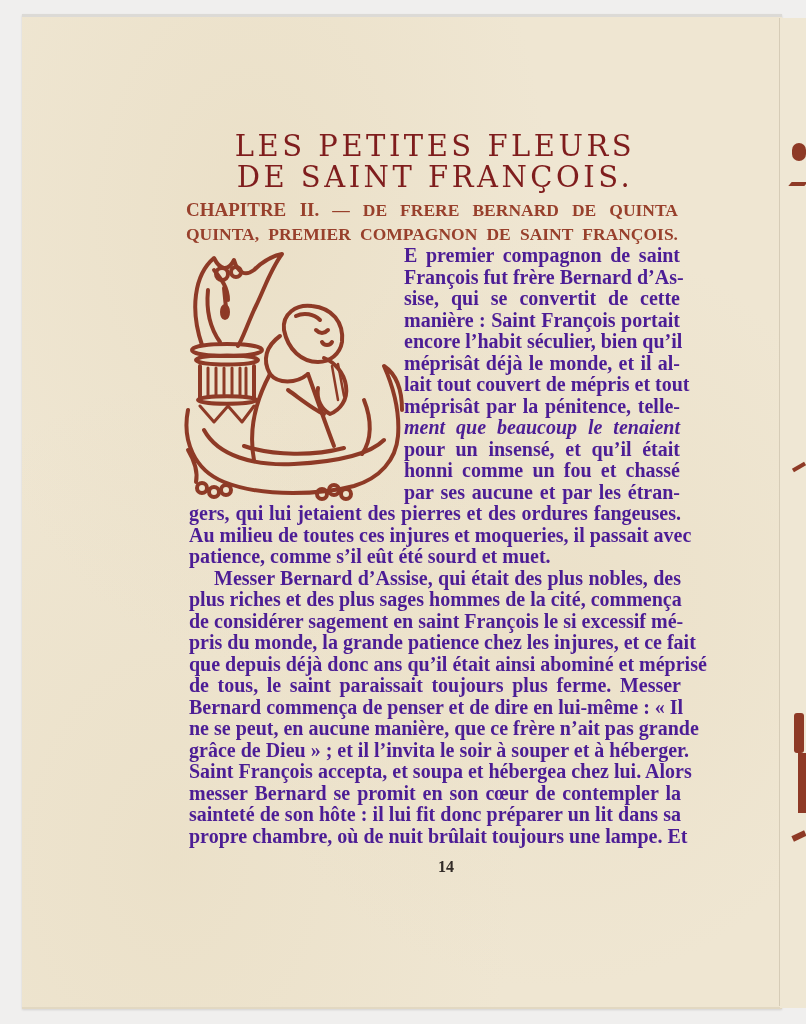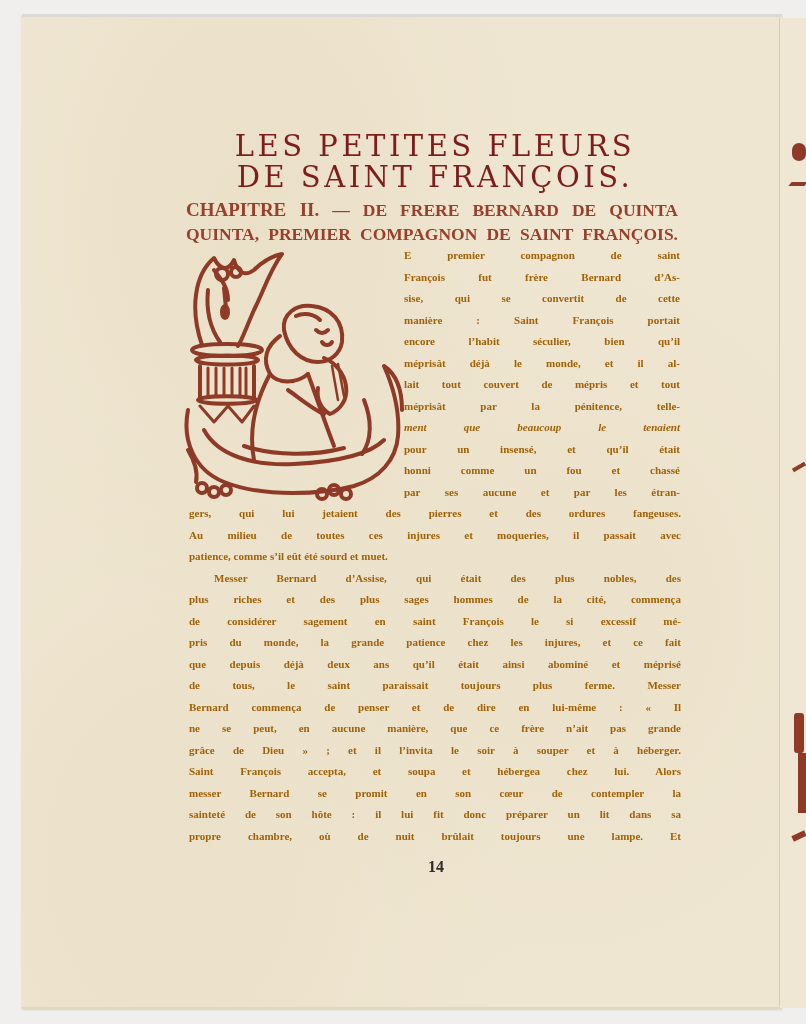--- a/index.html
+++ b/index.html
@@ -90,40 +90,40 @@
     .illustration {
       position: absolute;
       left: 184px;
       top: 250px;
       width: 220px;
       height: 256px;
     }
 
     .line {
       position: absolute;
-      color: #a16207;
+      color: #4c1d95;
       font-family: "Liberation Serif", "DejaVu Serif", serif;
       font-weight: bold;
-      font-size: 11px;
+      font-size: 20px;
       line-height: 21.5px;
       white-space: nowrap;
       text-align: justify;
       text-align-last: justify;
     }
     .line.narrow { left: 404px; width: 276px; }
     .line.wide { left: 189px; width: 492px; }
     .line.last { text-align-last: left; }
     .line.indent { left: 214px; width: 467px; }
 
     .page-number {
       position: absolute;
       left: 418px;
       top: 858px;
       width: 36px;
-      text-align: center;
+      text-align: right;
       color: #332c28;
       font-family: "Liberation Serif", "DejaVu Serif", serif;
       font-weight: bold;
       font-size: 16px;
     }
   </style>
 </head>
 <body>
 
 <div class="backdrop"></div>
@@ -207,21 +207,21 @@
 <div class="line narrow" style="top:481.5px;">par ses aucune et par les étran-</div>
 
 <div class="line wide" style="top:503px;">gers, qui lui jetaient des pierres et des ordures fangeuses.</div>
 <div class="line wide" style="top:524.5px;">Au milieu de toutes ces injures et moqueries, il passait avec</div>
 <div class="line wide last" style="top:546px;">patience, comme s’il eût été sourd et muet.</div>
 
 <div class="line indent" style="top:567.5px;">Messer Bernard d’Assise, qui était des plus nobles, des</div>
 <div class="line wide" style="top:589px;">plus riches et des plus sages hommes de la cité, commença</div>
 <div class="line wide" style="top:610.5px;">de considérer sagement en saint François le si excessif mé-</div>
 <div class="line wide" style="top:632px;">pris du monde, la grande patience chez les injures, et ce fait</div>
-<div class="line wide" style="top:653.5px;">que depuis déjà deux ans qu’il était ainsi abominé et méprisé</div>
+<div class="line wide" style="top:653.5px;">que depuis déjà donc ans qu’il était ainsi abominé et méprisé</div>
 <div class="line wide" style="top:675px;">de tous, le saint paraissait toujours plus ferme. Messer</div>
 <div class="line wide" style="top:696.5px;">Bernard commença de penser et de dire en lui-même : « Il</div>
 <div class="line wide" style="top:718px;">ne se peut, en aucune manière, que ce frère n’ait pas grande</div>
 <div class="line wide" style="top:739.5px;">grâce de Dieu » ; et il l’invita le soir à souper et à héberger.</div>
 <div class="line wide" style="top:761px;">Saint François accepta, et soupa et hébergea chez lui. Alors</div>
 <div class="line wide" style="top:782.5px;">messer Bernard se promit en son cœur de contempler la</div>
 <div class="line wide" style="top:804px;">sainteté de son hôte : il lui fit donc préparer un lit dans sa</div>
 <div class="line wide" style="top:825.5px;">propre chambre, où de nuit brûlait toujours une lampe. Et</div>
 
 <div class="page-number">14</div>

